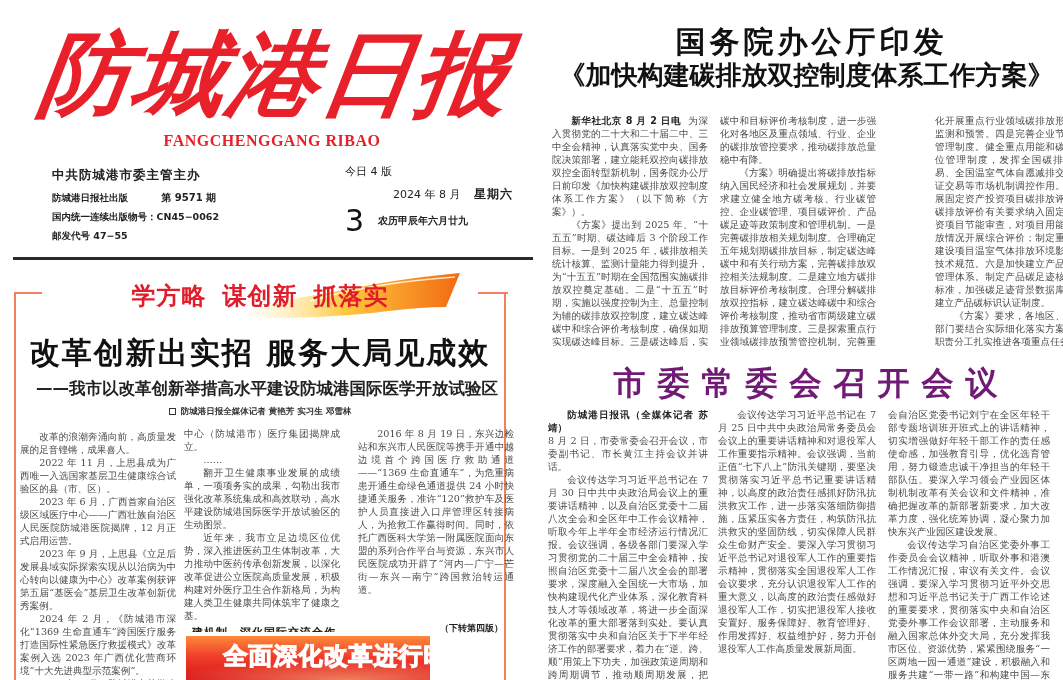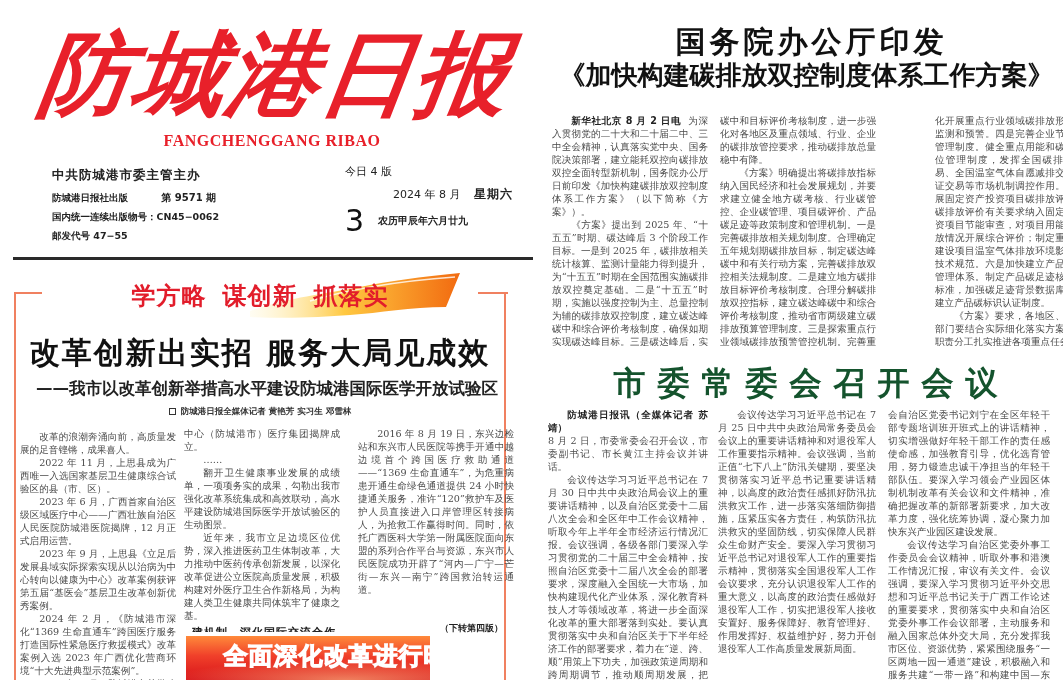--- a/index.html
+++ b/index.html
@@ -39,21 +39,21 @@
 
   .col { font-size: 9.6px; line-height: 13px; color: #4a4a4a; text-align: justify; overflow: hidden; }
   .col p { text-indent: 2em; }
   .col p.cont { text-indent: 0; }
   .col .lead { font-family: "DejaVu Sans", sans-serif; font-weight: bold; color: #222; }
   .colA1 { left: 552px; top: 114px; width: 156px; height: 232px; }
   .colA2 { left: 720px; top: 114px; width: 156px; height: 232px; }
   .colA3 { left: 888px; top: 114px; width: 160px; height: 232px; margin-left: 47px; }
 
   .hl3 { left: 560px; top: 362px; width: 503px; text-align: center; font-family: "DejaVu Sans", sans-serif;
-    font-weight: bold; font-size: 32px; color: #14532d; letter-spacing: 12px; white-space: nowrap; }
+    font-weight: bold; font-size: 32px; color: #701a75; letter-spacing: 12px; white-space: nowrap; }
   .colB1 { left: 548px; top: 408px; width: 160px; height: 272px; }
   .colB2 { left: 718px; top: 408px; width: 158px; height: 272px; }
   .colB3 { left: 888px; top: 408px; width: 162px; height: 272px; }
 
   
   .feature-frame { left: 14px; top: 292px; width: 492px; height: 400px; border-left: 2px solid #f08060; border-right: 2px solid #f08060; }
   .frame-top-l { left: 14px; top: 292px; width: 28px; height: 2px; background: #f08060; }
   .frame-top-r { left: 478px; top: 292px; width: 30px; height: 2px; background: #f08060; }
   .swoosh { left: 250px; top: 267px; width: 210px; height: 52px; }
   .kicker { left: 60px; top: 280px; width: 400px; text-align: center; font-family: "DejaVu Sans", sans-serif;

